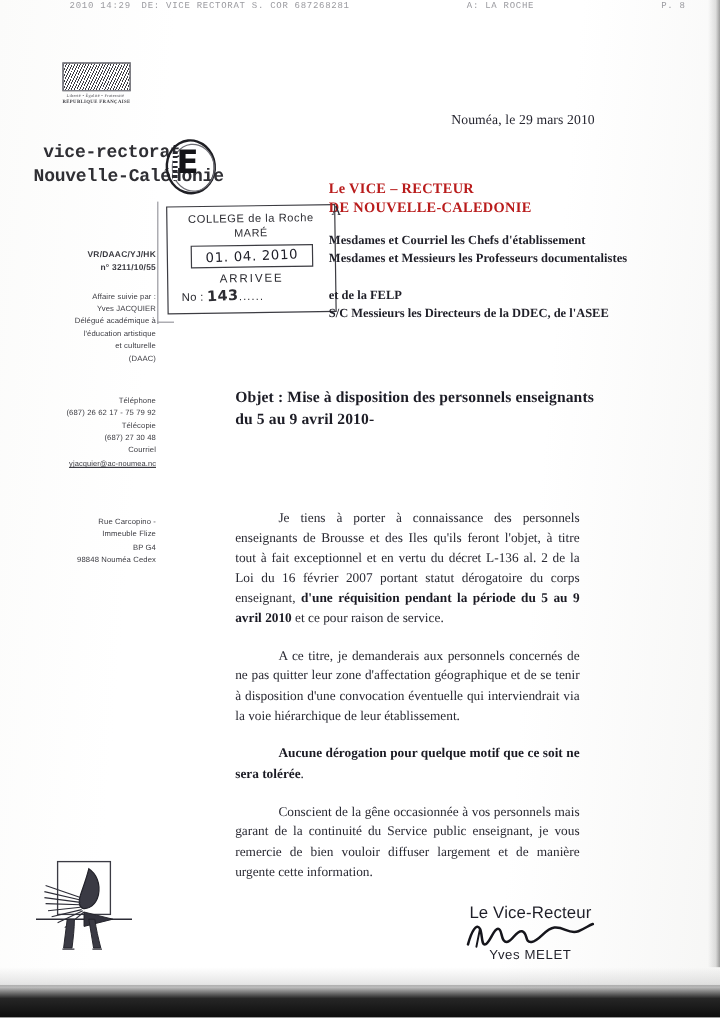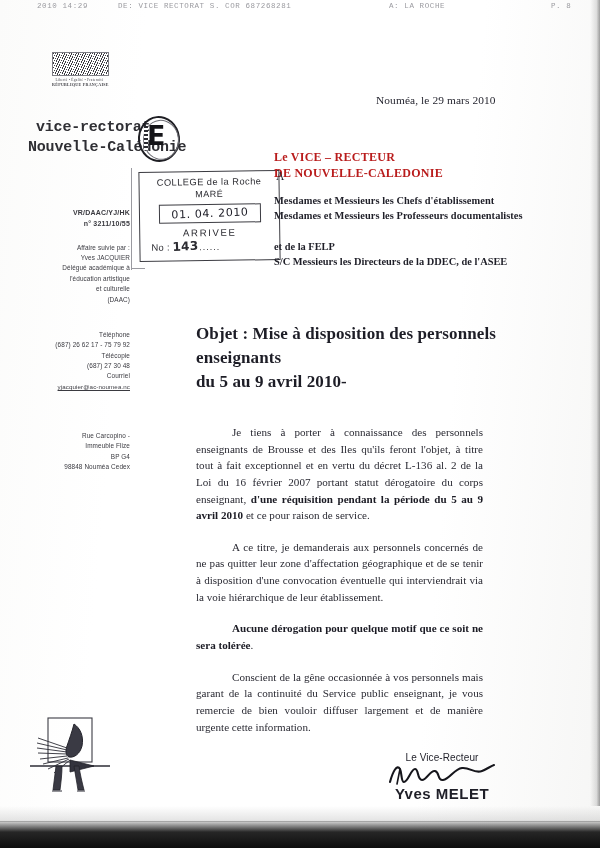--- a/index.html
+++ b/index.html
@@ -67,21 +67,21 @@
     letter-spacing: 0.6px;
     color: #8d8d93;
     white-space: nowrap;
   }
   .fax-header span {
     position: absolute;
     top: 0;
     filter: blur(0.25px);
     opacity: 0.88;
   }
-  .fax-left   { left: 37px; }
+  .fax-left   { left: 58px; }
   .fax-from   { left: 118px; }
   .fax-to     { left: 389px; }
   .fax-page   { left: 551px; }
 
   
   .rf-logo {
     position: absolute;
     left: 52px;
     top: 52px;
     width: 55px;
@@ -338,21 +338,21 @@
     line-height: 1.42;
     color: #1f1f28;
     white-space: nowrap;
   }
 
   .objet {
     position: absolute;
     left: 196px;
     top: 322px;
     width: 300px;
-    font-size: 17px;
+    font-size: 13px;
     font-weight: bold;
     color: #1d1d26;
     line-height: 1.42;
     text-align: justify;
     letter-spacing: 0.1px;
   }
 
   .body-text {
     position: absolute;
     left: 196px;
@@ -372,32 +372,31 @@
   
   .sig-block {
     position: absolute;
     left: 372px;
     top: 752px;
     width: 140px;
     text-align: center;
     font-family: "Liberation Sans", sans-serif;
     color: #1f1f28;
   }
-  .sig-title { font-size: 10px; letter-spacing: 0.1px; }
+  .sig-title { font-size: 14px; letter-spacing: 0.1px; }
   .sig-mark {
     height: 24px;
     margin: -1px 0 0 0;
     position: relative;
   }
   .sig-mark svg { position: absolute; left: 14px; top: 0; }
   .sig-name {
-    font-size: 15px;
+    font-size: 11px;
     letter-spacing: 0.5px;
     margin-top: -1px;
-    font-weight: bold;
   }
 
   
   .emblem {
     position: absolute;
     left: 22px;
     top: 716px;
     width: 96px;
     height: 84px;
   }
@@ -480,21 +479,21 @@
 
   <div class="date-line">Nouméa, le 29 mars 2010</div>
 
   <div class="sender-title">
     <div>Le VICE – RECTEUR</div>
     <div>DE NOUVELLE-CALEDONIE</div>
   </div>
 
   <div class="a-marker">A</div>
   <div class="recipients">
-    <div>Mesdames et Messieurs les Chefs d'établissement</div>
+    <div>Mesdames et Courriel les Chefs d'établissement</div>
     <div>Mesdames et Messieurs les Professeurs documentalistes</div>
   </div>
   <div class="recipients-sc">
     <div>et de la FELP</div>
     <div>S/C Messieurs les Directeurs de la DDEC, de l'ASEE</div>
   </div>
 
   <div class="objet">
     <span>Objet :</span>
     <span>Mise à disposition des personnels enseignants</span><br>

